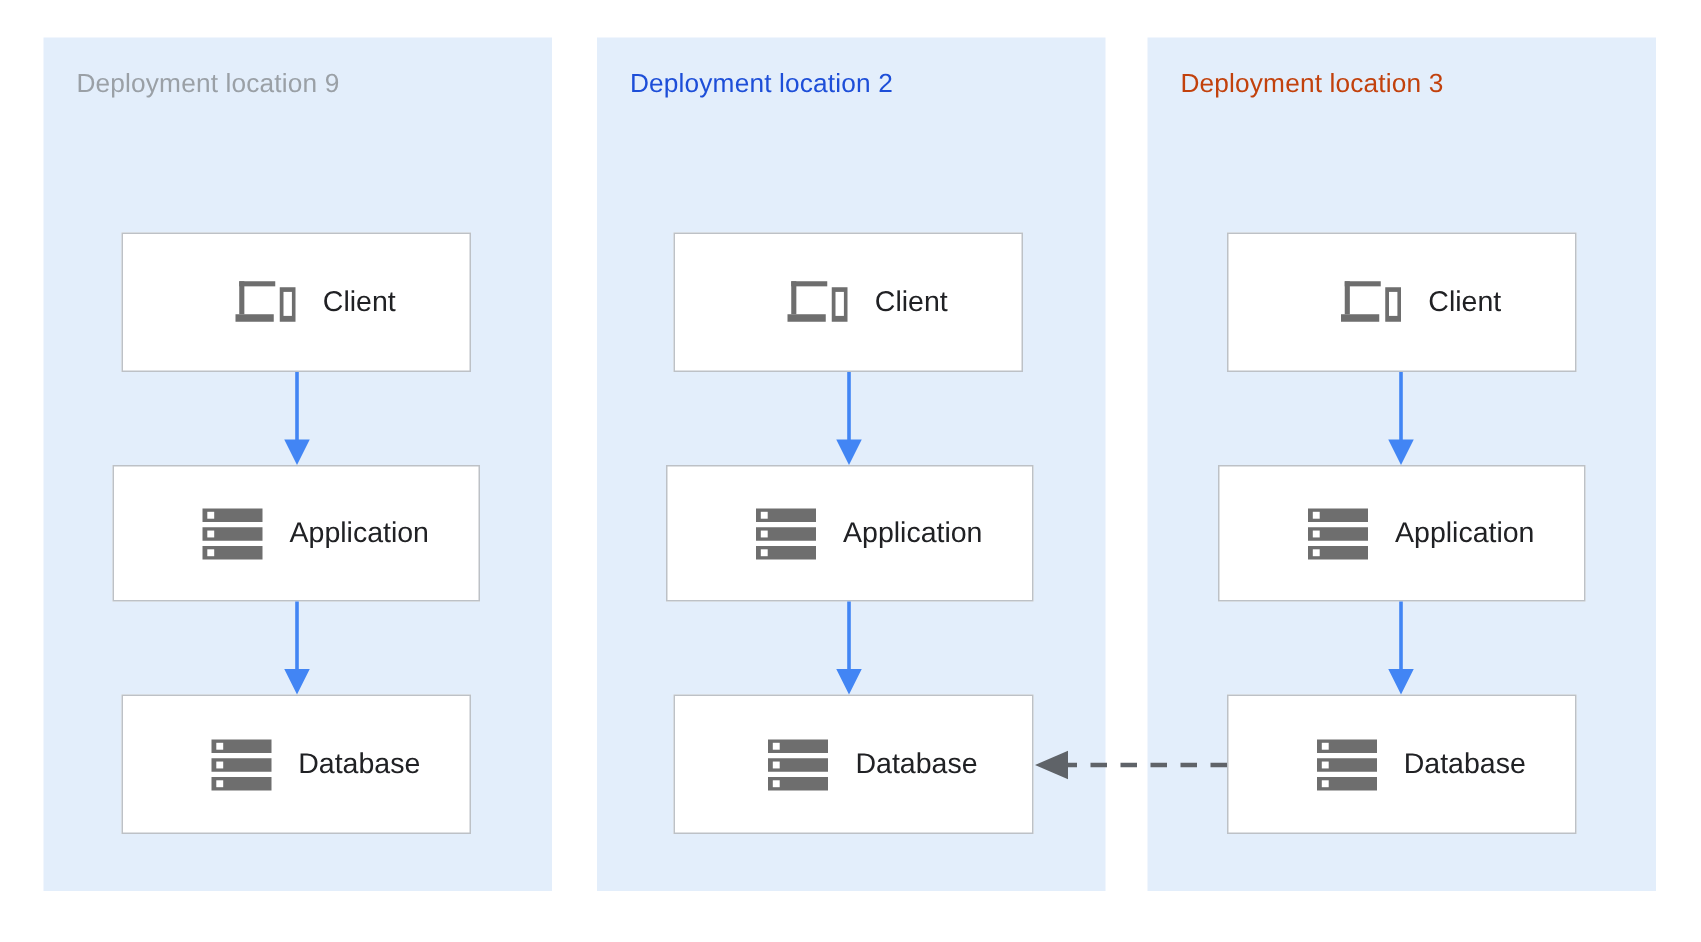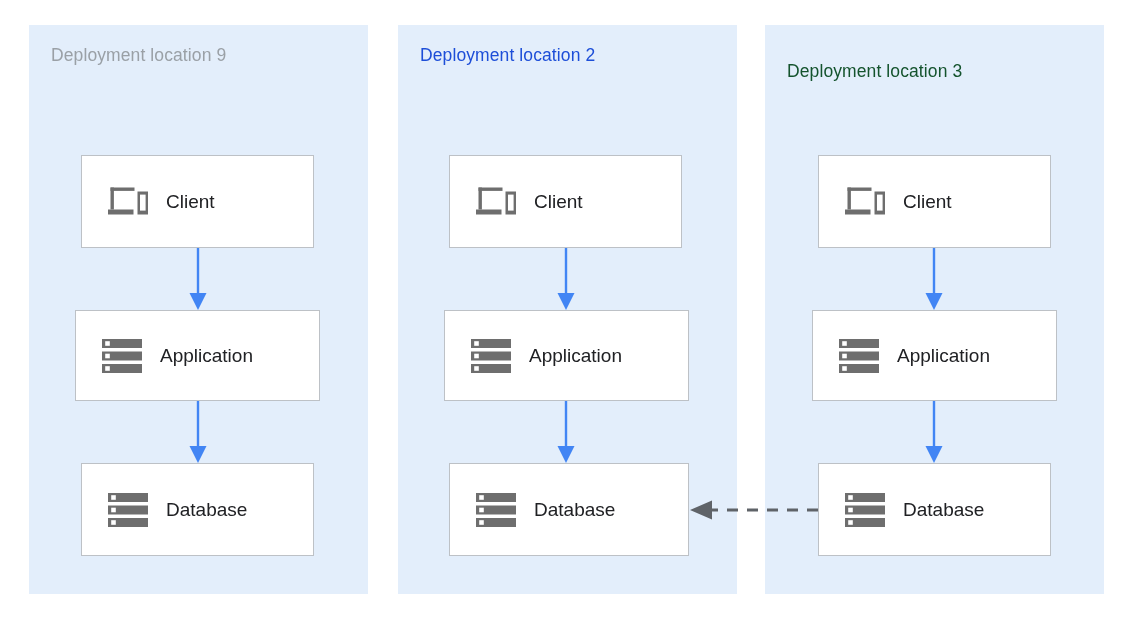--- a/index.html
+++ b/index.html
@@ -33,20 +33,21 @@
     letter-spacing: 0.1px;
     white-space: nowrap;
   }
   .node {
     position: absolute;
     background: #ffffff;
     border: 1px solid #bdc1c6;
     box-sizing: border-box;
     display: flex;
     align-items: center;
+    justify-content: center;
   }
   .node-icon {
     flex: 0 0 auto;
     margin-left: 24px;
     width: 44px;
     height: 44px;
     display: flex;
     align-items: center;
     justify-content: center;
   }
@@ -147,21 +148,21 @@
             <rect x="5.2" y="7.2" width="4.6" height="4.6" fill="#ffffff"></rect>
             <rect x="2" y="17.5" width="40" height="9" fill="#6e6e6e"></rect>
             <rect x="5.2" y="19.7" width="4.6" height="4.6" fill="#ffffff"></rect>
             <rect x="2" y="30" width="40" height="9" fill="#6e6e6e"></rect>
             <rect x="5.2" y="32.2" width="4.6" height="4.6" fill="#ffffff"></rect>
           </svg>
         </span>
         <span class="node-label" style="color: rgb(32, 33, 36);">Database</span>
       </div>
       <div class="panel" style="left: 765px; top: 25px; width: 339px; height: 569px; background: rgb(227, 238, 251);">
-        <div class="panel-title" style="color: #14532d; margin-top: 16px;">Deployment location 3</div>
+        <div class="panel-title" style="color: #c2410c;">Deployment location 3</div>
       </div>
       <div class="node" style="left: 818px; top: 155px; width: 233px; height: 93px; background: rgb(255, 255, 255); border-color: rgb(189, 193, 198);">
         <span class="node-icon">
           <svg width="44" height="44" viewBox="0 0 44 44" xmlns="http://www.w3.org/2000/svg">
             <rect x="4.5" y="7.5" width="24" height="3.4" fill="#6e6e6e"></rect>
             <rect x="4.5" y="7.5" width="3.4" height="22" fill="#6e6e6e"></rect>
             <rect x="2" y="29.5" width="25.5" height="5" fill="#6e6e6e"></rect>
             <rect x="31.5" y="11.5" width="10.5" height="23" fill="#6e6e6e"></rect>
             <rect x="34" y="14.6" width="5.6" height="16" fill="#ffffff"></rect>
           </svg>

